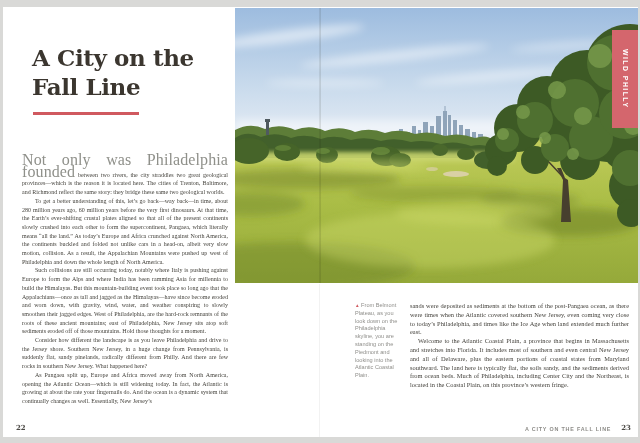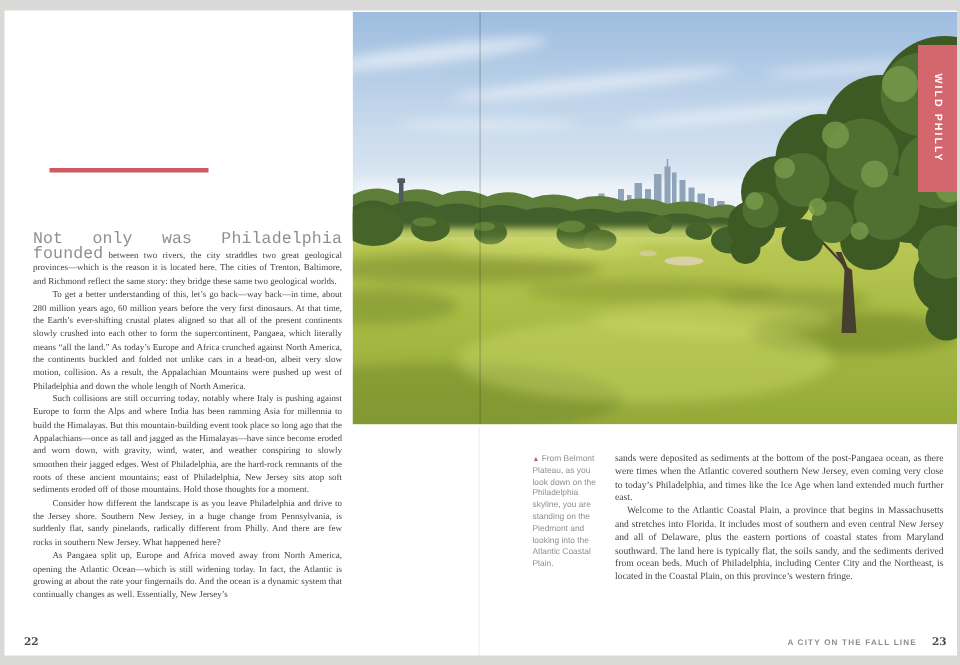--- a/index.html
+++ b/index.html
@@ -10,21 +10,21 @@
   
   .chapter-title{position:absolute;left:29px;top:36px;width:230px;
       font-family:"DejaVu Serif",serif;font-weight:700;font-size:23px;line-height:29px;
       letter-spacing:-0.4px;color:#3b362f;}
   .title-rule{position:absolute;left:30px;top:105px;width:106px;height:3px;background:#d0595f;}
   .body-col{position:absolute;left:19px;top:149px;width:206px;
       font-family:"Liberation Serif",serif;font-size:6px;line-height:8.7px;color:#45433d;
       text-align:justify;}
   .body-col p{margin:0;}
   .body-col p.ind{text-indent:13px;}
-  .lead-in{font-family:Liberation Mono, monospace;font-size:11px;line-height:8.7px;
+  .lead-in{font-family:Liberation Serif, serif;font-size:16px;line-height:8.7px;
       color:#8f908a;letter-spacing:0.1px;}
 
   
   .photo{position:absolute;left:232px;top:1px;width:403px;height:275px;overflow:hidden;}
   .photo svg{display:block;width:100%;height:100%;}
   .fold-line-lower{position:absolute;left:316px;top:277px;width:1px;height:153px;
       background:rgba(0,0,0,0.05);}
 
   
   .side-tab{position:absolute;left:609px;top:23px;width:26px;height:98px;background:#d4666d;
@@ -46,20 +46,24 @@
   .footer-left{position:absolute;left:13px;top:416px;display:flex;align-items:baseline;gap:11px;flex-direction:column;}
   .footer-right{position:absolute;right:7px;top:416px;display:flex;align-items:flex-end;gap:10px;}
   .folio{font-size:7px;font-weight:700;color:#4b4945;font-family:"DejaVu Serif",serif;}
   .running-head{font-size:5.4px;letter-spacing:0.8px;color:#8d8c88;font-weight:700;}
 </style>
 </head>
 <body>
 
 <div class="page">
 
+  <div class="chapter-title">
+    <div>A City on the</div>
+    <div>Fall Line</div>
+  </div>
   <div class="title-rule"></div>
 
   <div class="body-col">
     <p><span class="lead-in">Not only was Philadelphia founded</span> <span>between two rivers, the city straddles two great geological provinces—which is the reason it is located here. The cities of Trenton, Baltimore, and Richmond reflect the same story: they bridge these same two geological worlds.</span></p>
     <p class="ind">To get a better understanding of this, let’s go back—way back—in time, about 280 million years ago, 60 million years before the very first dinosaurs. At that time, the Earth’s ever-shifting crustal plates aligned so that all of the present continents slowly crushed into each other to form the supercontinent, Pangaea, which literally means “all the land.” As today’s Europe and Africa crunched against North America, the continents buckled and folded not unlike cars in a head-on, albeit very slow motion, collision. As a result, the Appalachian Mountains were pushed up west of Philadelphia and down the whole length of North America.</p>
     <p class="ind">Such collisions are still occurring today, notably where Italy is pushing against Europe to form the Alps and where India has been ramming Asia for millennia to build the Himalayas. But this mountain-building event took place so long ago that the Appalachians—once as tall and jagged as the Himalayas—have since become eroded and worn down, with gravity, wind, water, and weather conspiring to slowly smoothen their jagged edges. West of Philadelphia, are the hard-rock remnants of the roots of these ancient mountains; east of Philadelphia, New Jersey sits atop soft sediments eroded off of those mountains. Hold those thoughts for a moment.</p>
     <p class="ind">Consider how different the landscape is as you leave Philadelphia and drive to the Jersey shore. Southern New Jersey, in a huge change from Pennsylvania, is suddenly flat, sandy pinelands, radically different from Philly. And there are few rocks in southern New Jersey. What happened here?</p>
     <p class="ind">As Pangaea split up, Europe and Africa moved away from North America, opening the Atlantic Ocean—which is still widening today. In fact, the Atlantic is growing at about the rate your fingernails do. And the ocean is a dynamic system that continually changes as well. Essentially, New Jersey’s</p>
   </div>
 

